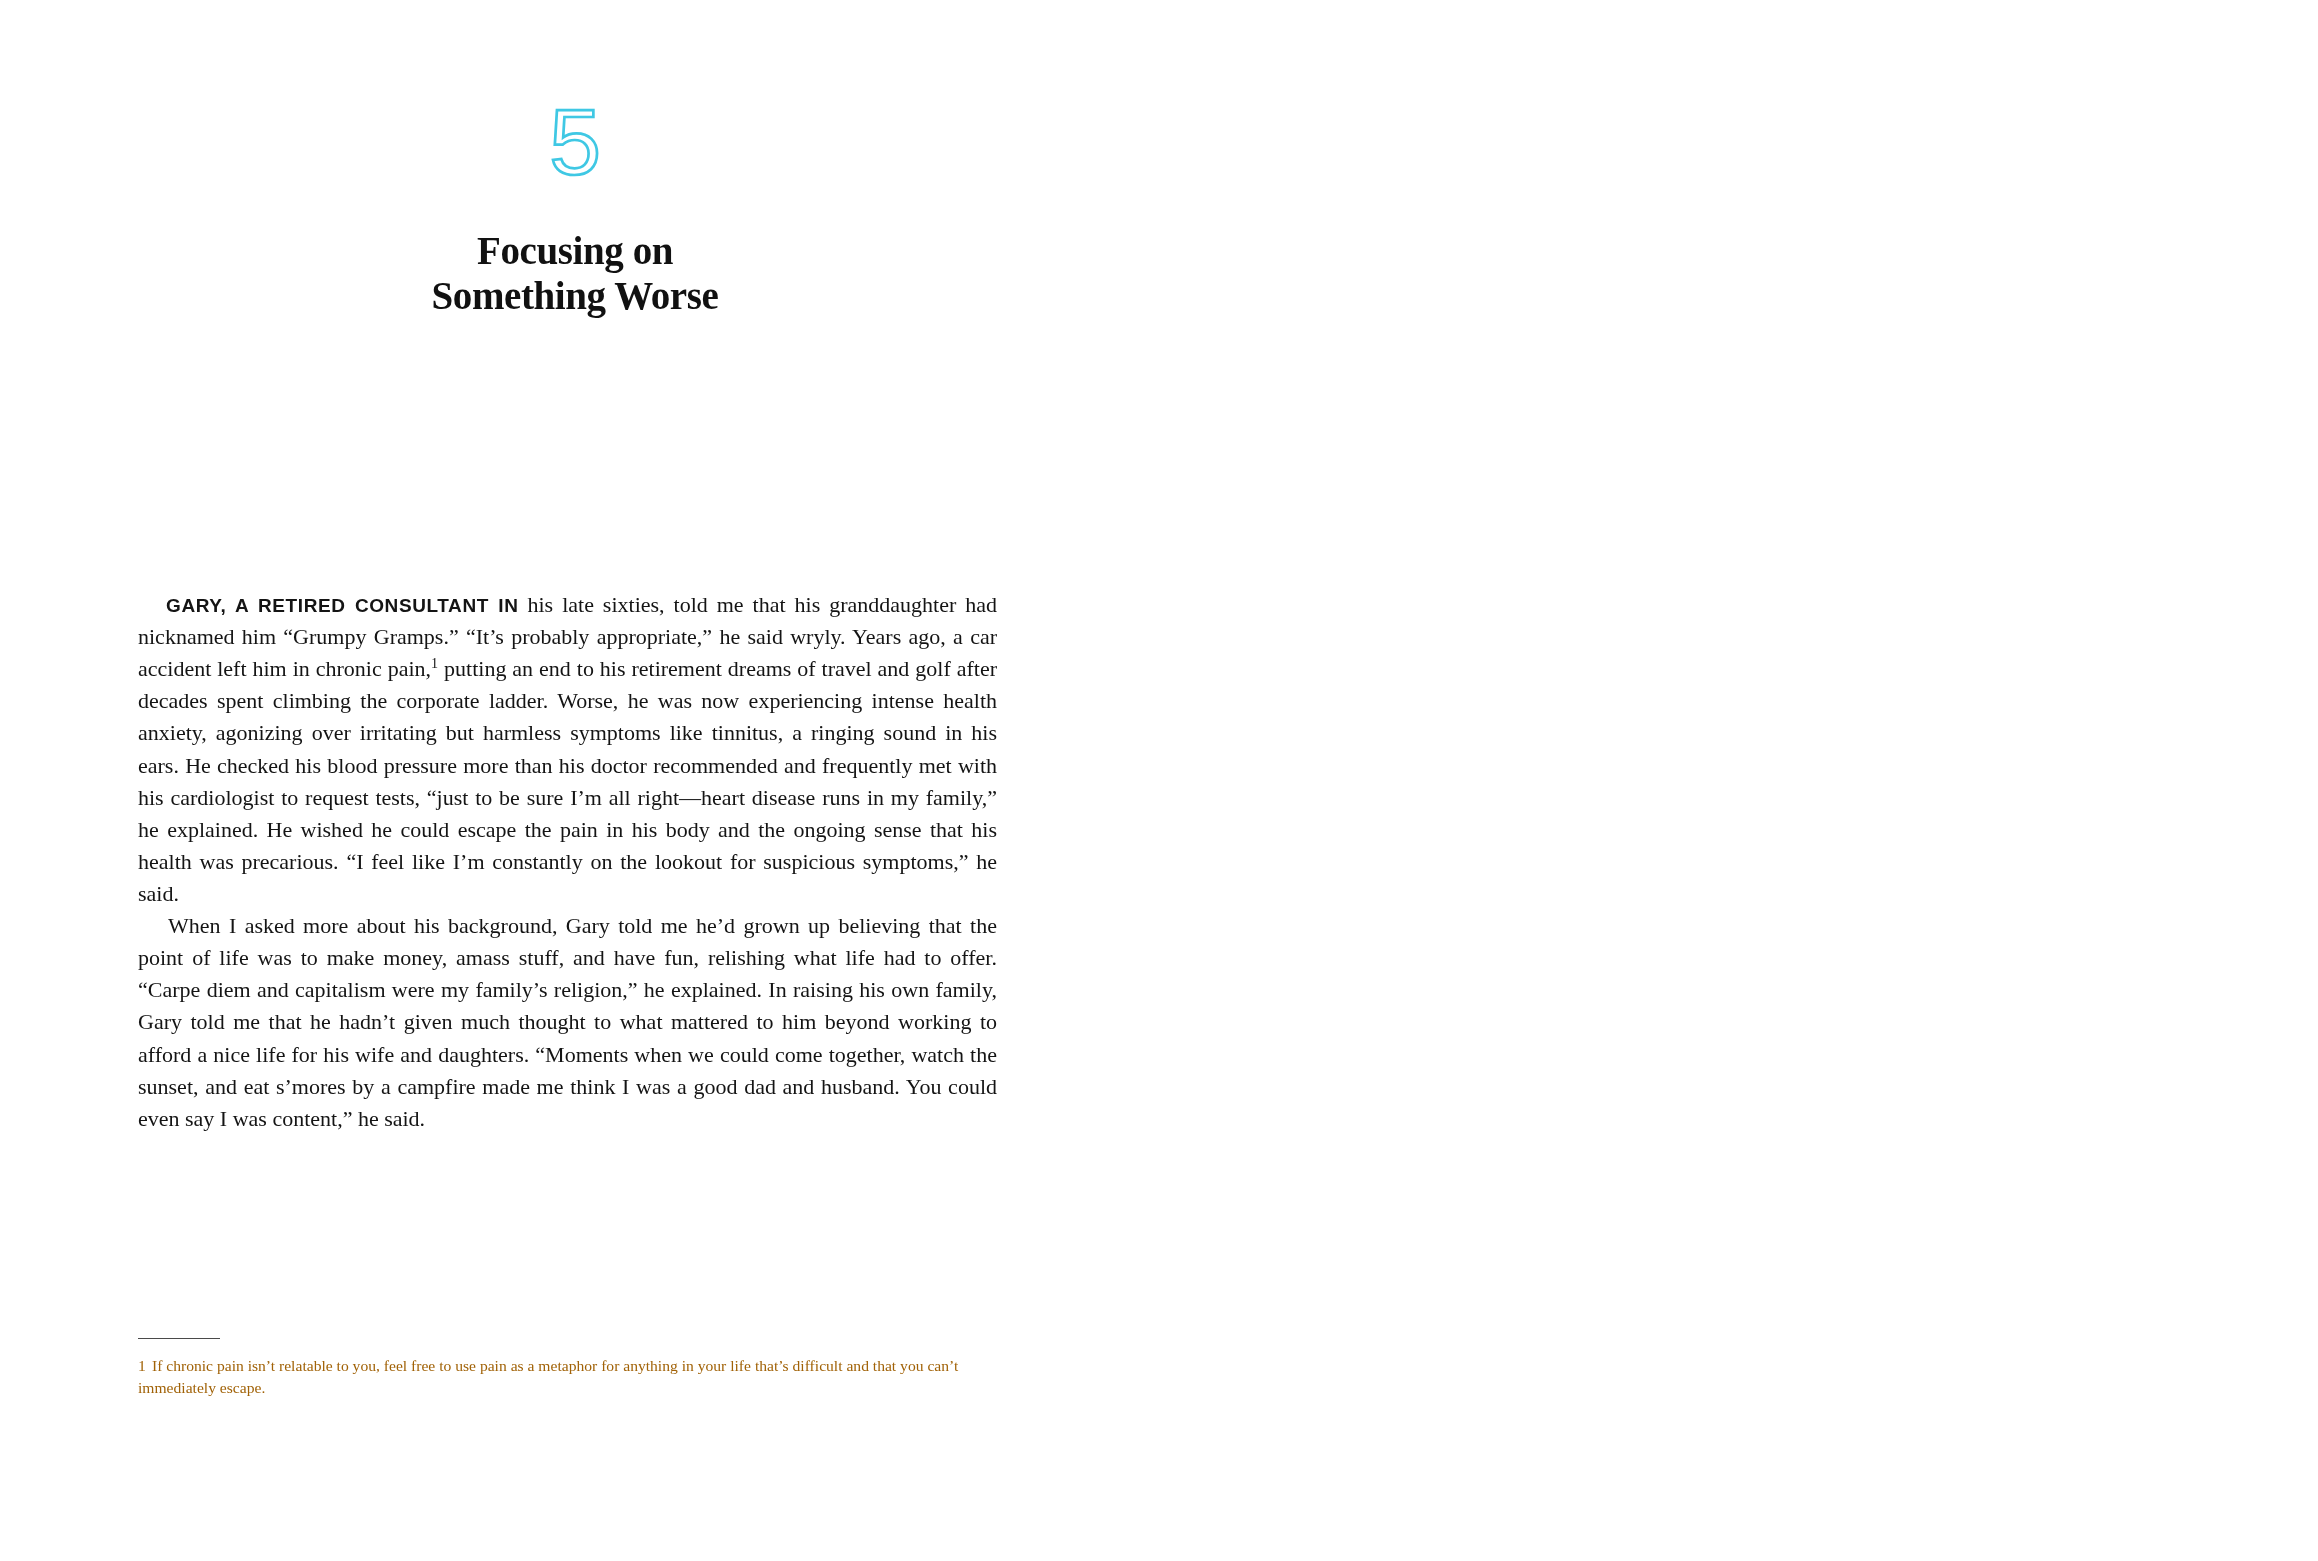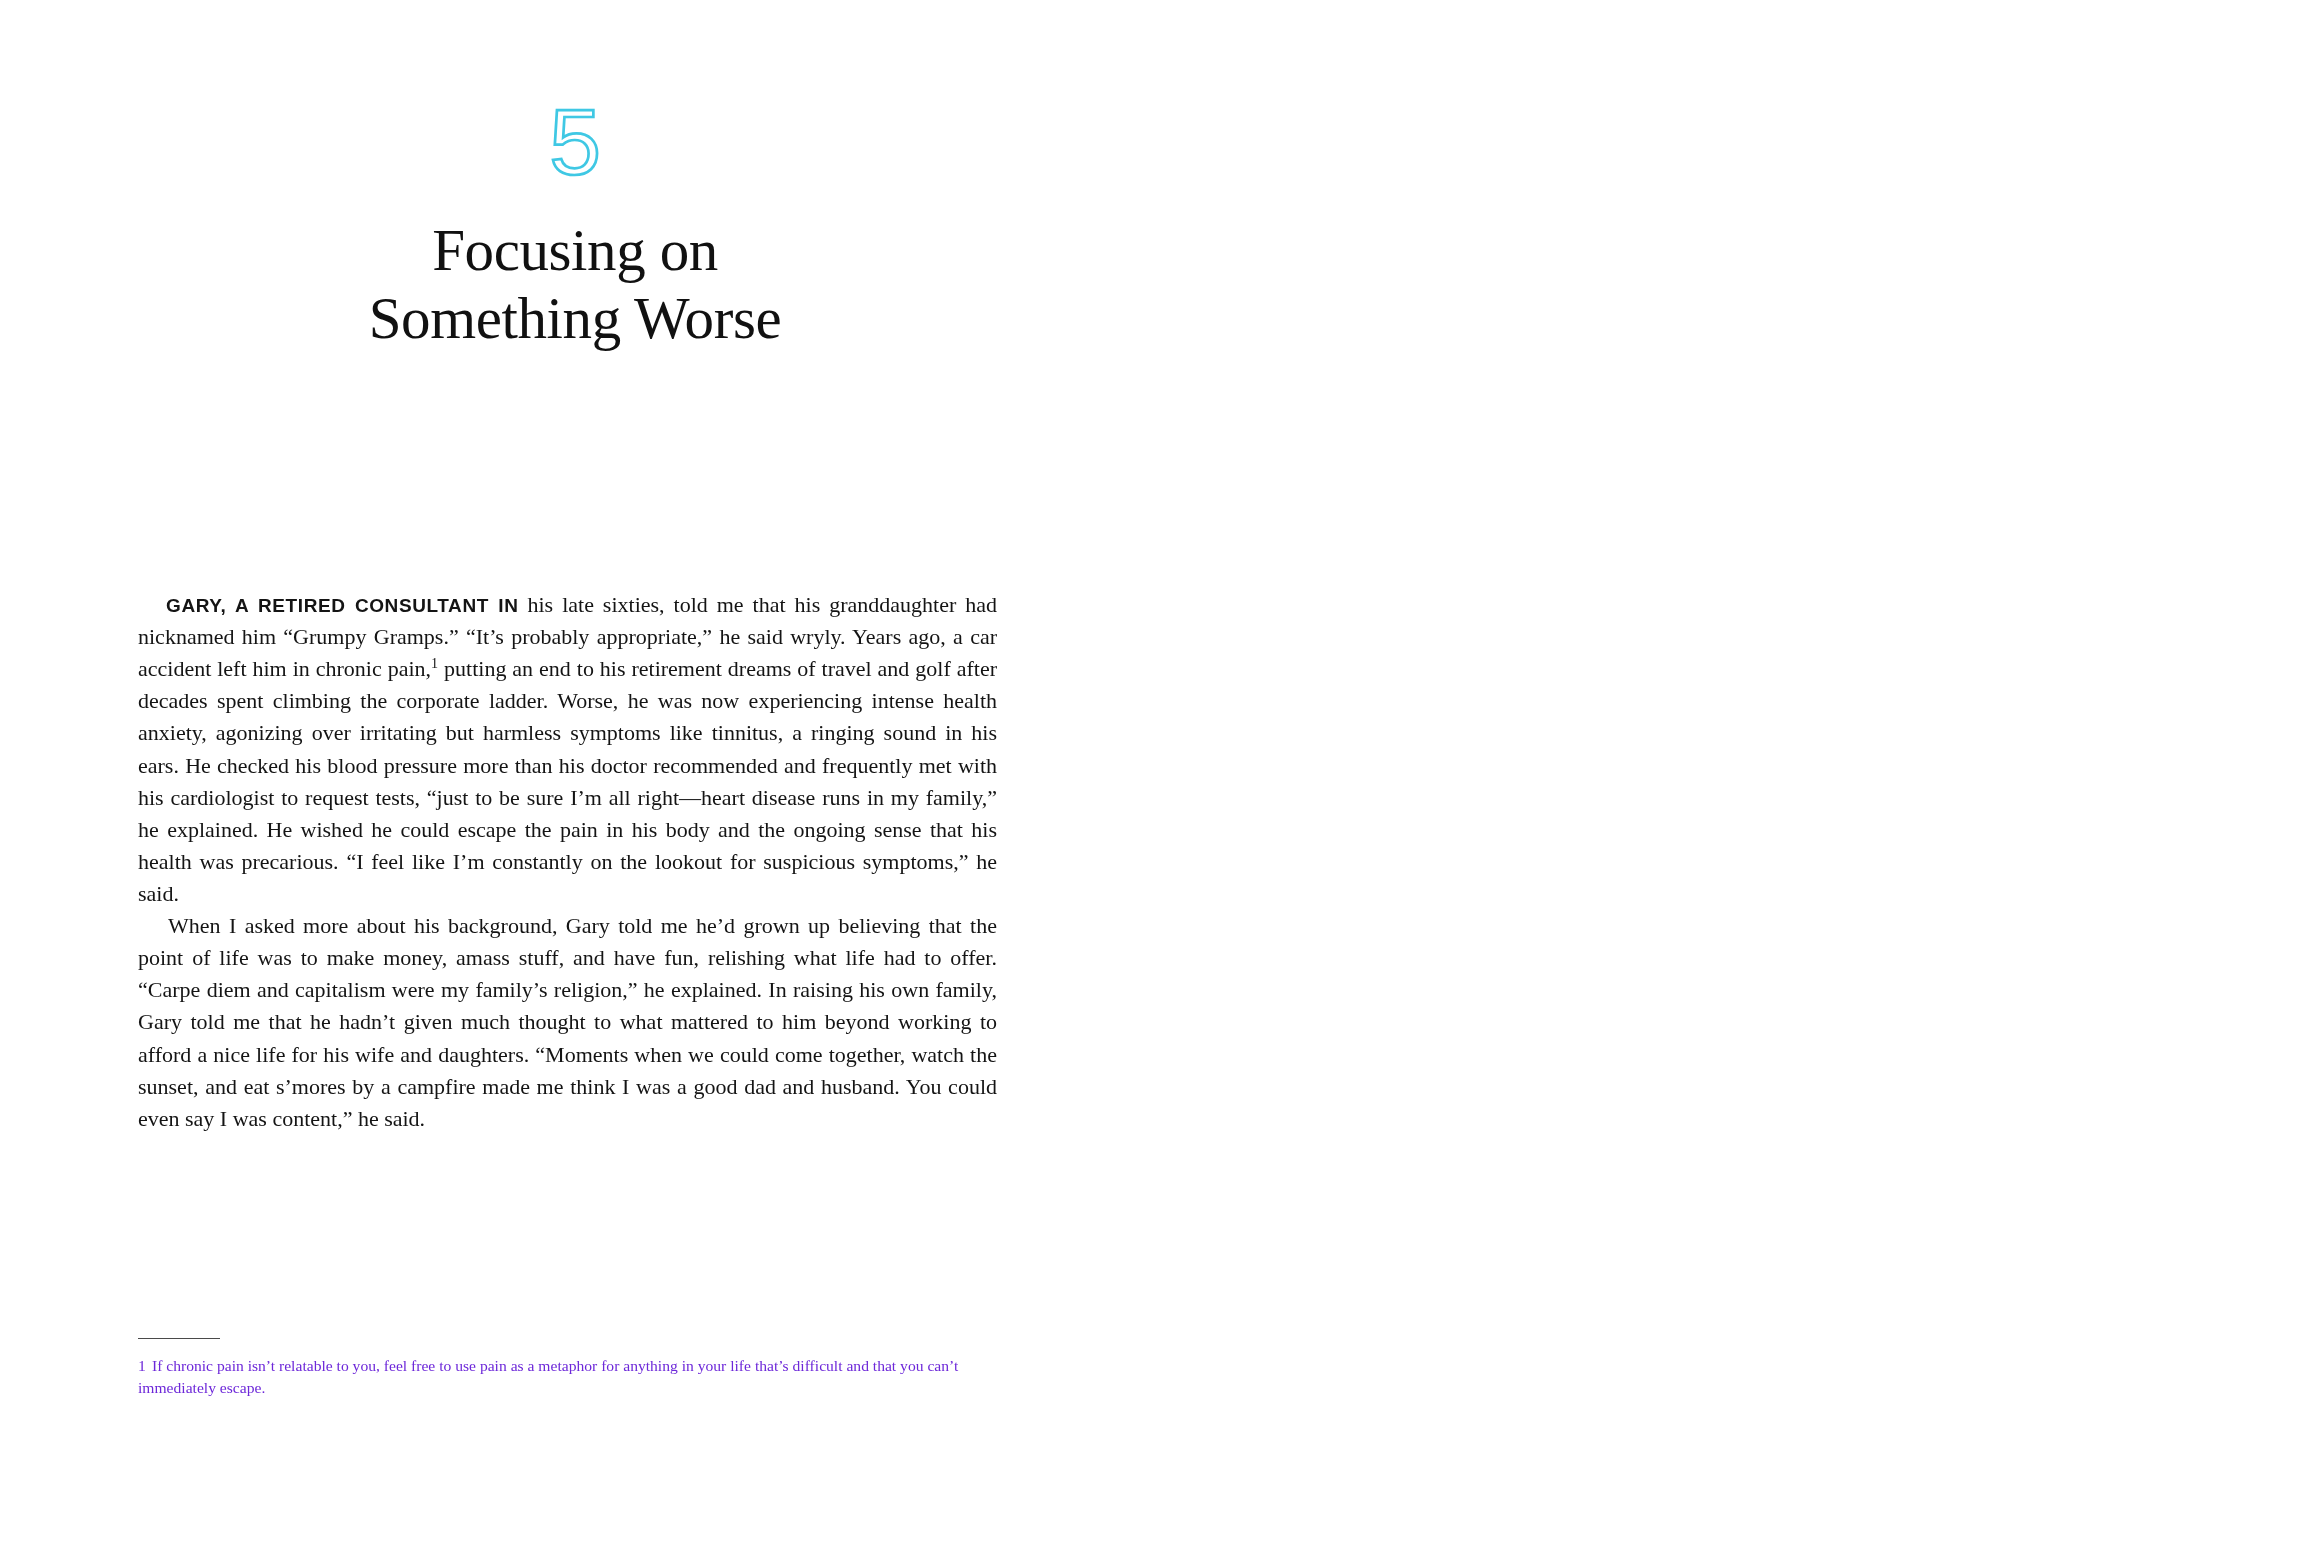--- a/index.html
+++ b/index.html
@@ -49,25 +49,25 @@
     font-size: 93px;
     line-height: 1;
     color: #ffffff;
     -webkit-text-stroke: 2.7px #3fc8e4;
     letter-spacing: 0px;
     font-weight: 400;
     display: block;
     height: 100px;
   }
   .chapter-title {
-    margin-top: 20px;
+    margin-top: 32px;
     font-family: "Liberation Serif", serif;
-    font-size: 59px;
+    font-size: 39px;
     line-height: 1.16;
-    font-weight: 400;
+    font-weight: 700;
     color: #111111;
     letter-spacing: -0.4px;
   }
   .chapter-title .line {
     display: block;
   }
 
   
   .col {
     position: absolute;
@@ -113,21 +113,21 @@
   }
   .footnote-rule {
     width: 82px;
     height: 0.9px;
     background: #4a4a4a;
     margin-bottom: 16px;
   }
   .footnote-text {
     font-size: 15.6px;
     line-height: 1.42;
-    color: #6d28d9;
+    color: #a16207;
   }
   .footnote-text .fn-num {
     margin-right: 6.2px;
   }
 </style>
 </head>
 <body>
 
 <div class="spread">
 

